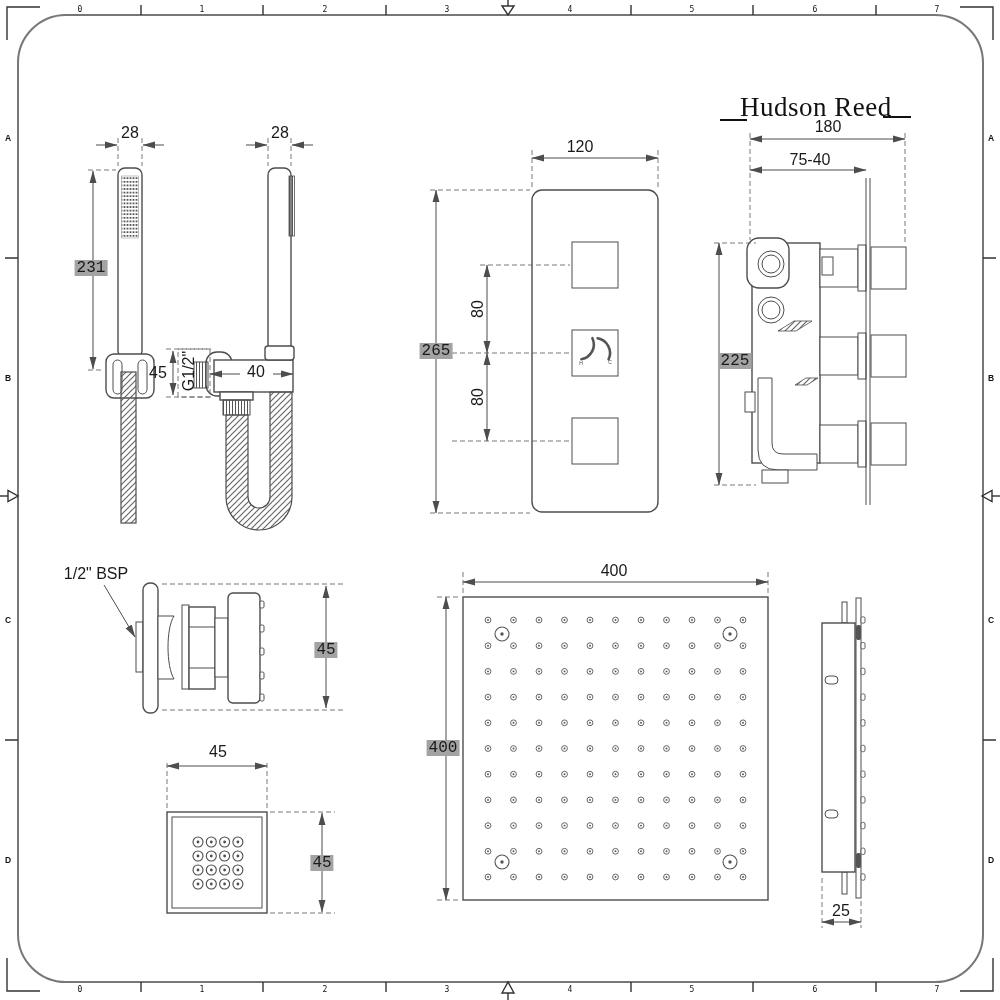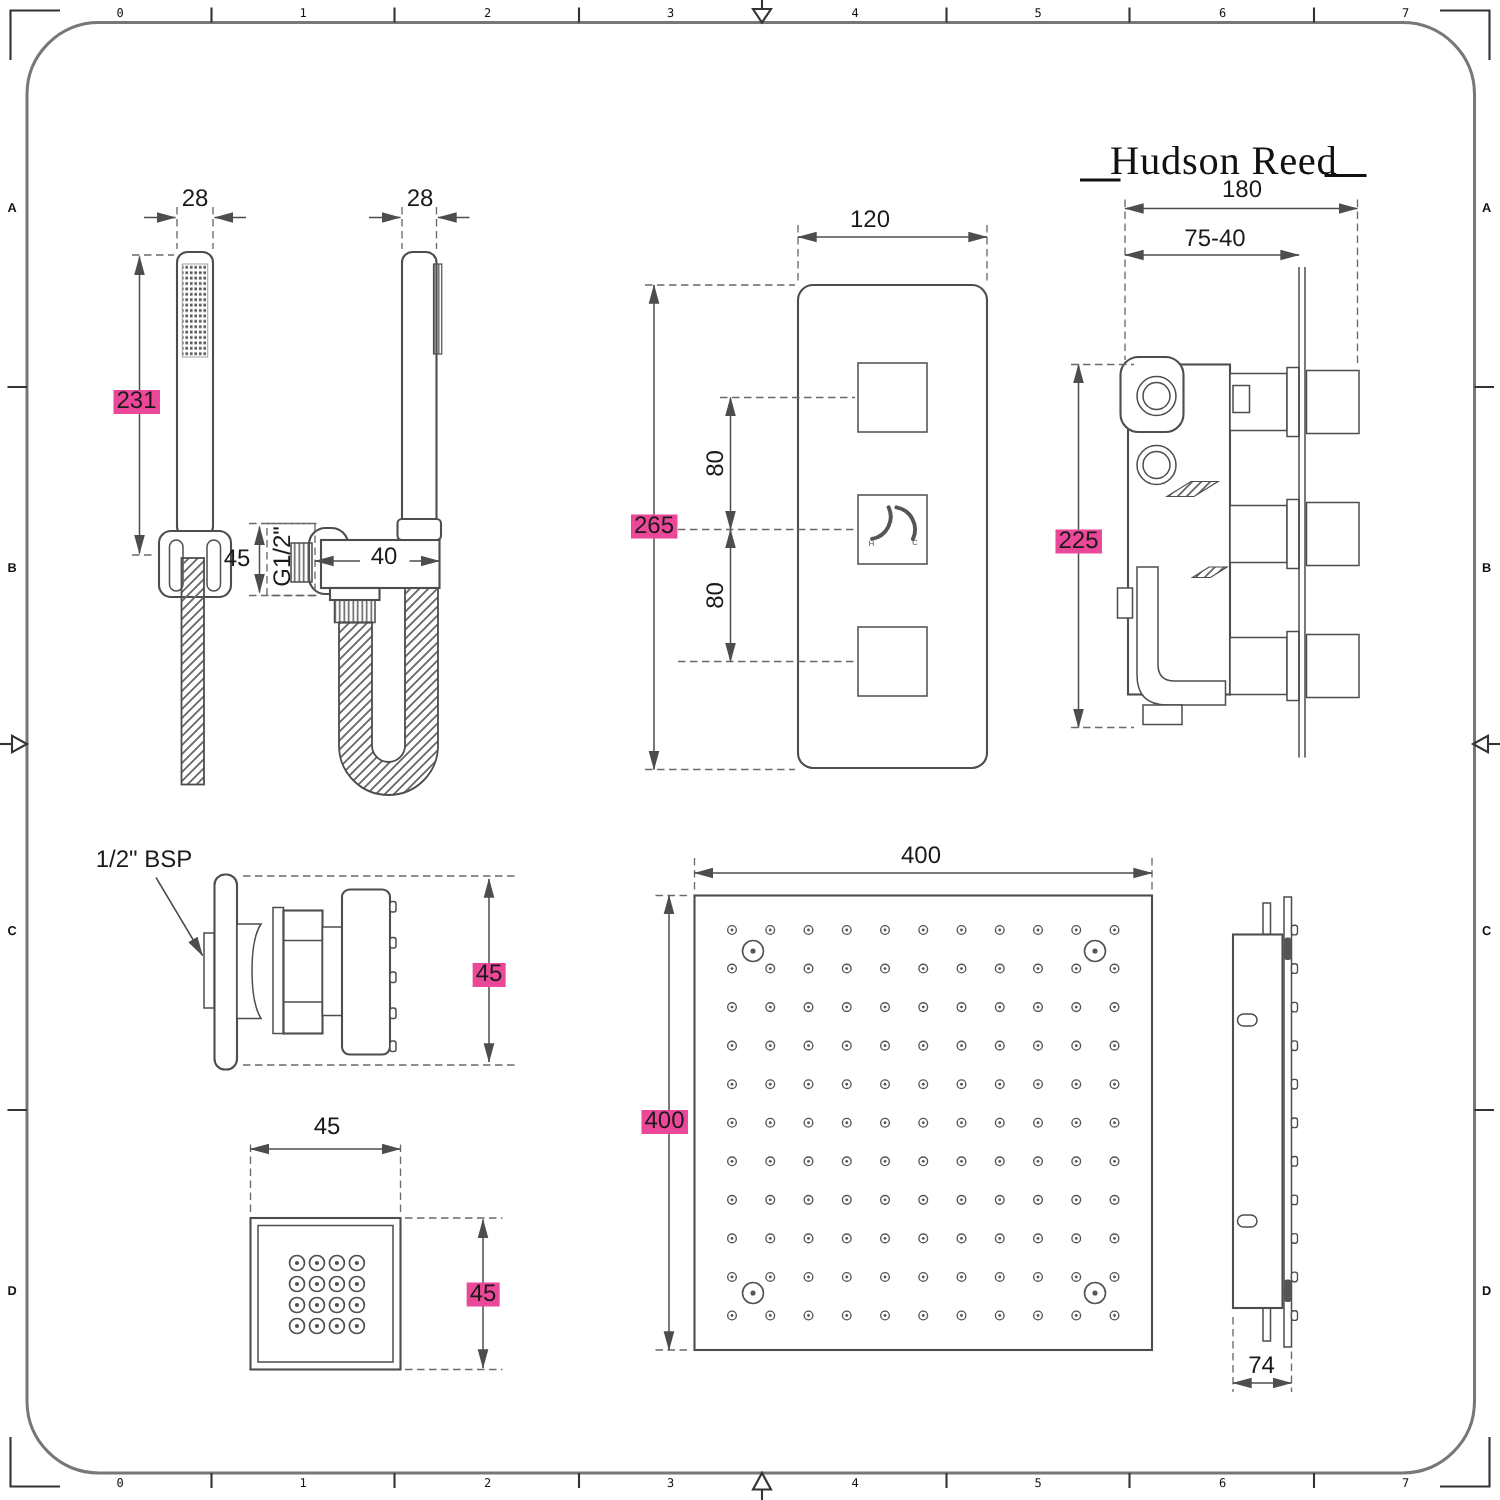--- a/index.html
+++ b/index.html
@@ -8,21 +8,21 @@
   svg{position:absolute;left:0;top:0;}
   .ln  {stroke:#4d4d4d;stroke-width:1.4;fill:#fff;}
   .ln2 {stroke:#4d4d4d;stroke-width:1;fill:#fff;}
   .lnt {stroke:#4d4d4d;stroke-width:1;fill:none;}
   .dim {stroke:#4d4d4d;stroke-width:1;fill:none;}
   .dsh {stroke:#6a6a6a;stroke-width:0.9;fill:none;stroke-dasharray:5 3;}
   .frame{stroke:#777;stroke-width:2;fill:none;}
   .mark{stroke:#333;stroke-width:1.4;fill:none;}
   .lbl{position:absolute;transform:translate(-50%,-50%);font-size:16px;color:#1a1a1a;
        white-space:nowrap;line-height:1;z-index:3;}
-  .lbl.bg{background:#ec4899;padding:0 2px;}
+  .lbl.bg{background:#a3a3a3;padding:0 2px;font-family:Liberation Mono, monospace;}
   .lbl.rot{transform:translate(-50%,-50%) rotate(-90deg);}
   .dial{position:absolute;transform:translate(-50%,-50%);font-size:5px;color:#444;z-index:3;}
   .ruler{position:absolute;transform:translate(-50%,-50%);font-size:8px;color:#111;
          font-family:"DejaVu Sans Mono",monospace;z-index:3;}
   .rletter{font-size:8.5px;font-weight:bold;font-family:"Liberation Sans",sans-serif;}
   .logo{position:absolute;left:720px;top:48px;display:flex;align-items:flex-end;color:#111;z-index:3;margin-top:46px;}
   .logo .bar{width:27px;height:2.2px;background:#111;margin-right:-7px;}
   .logo .text{font-family:"Liberation Serif",serif;font-size:27px;line-height:1;letter-spacing:.5px;}
   .logo .tail{width:28px;height:2.2px;background:#111;align-self:flex-end;margin-left:-9px;margin-bottom:3px;}
 </style>
@@ -507,30 +507,30 @@
 
 <span class="lbl" style="left:580px;top:147px">120</span>
 <span class="lbl bg" style="left:436px;top:351px">265</span>
 <span class="lbl rot" style="left:478px;top:309px">80</span>
 <span class="lbl rot" style="left:478px;top:397px">80</span>
 <span class="dial" style="left:581px;top:363px">H</span>
 <span class="dial" style="left:610px;top:362px">C</span>
 
 <span class="lbl" style="left:828px;top:127px">180</span>
 <span class="lbl" style="left:810px;top:160px">75-40</span>
-<span class="lbl bg" style="left:719px;top:361px">225</span>
+<span class="lbl bg" style="left:735px;top:361px">225</span>
 
 <span class="lbl" style="left:96px;top:574px">1/2" BSP</span>
 <span class="lbl bg" style="left:326px;top:650px">45</span>
 <span class="lbl" style="left:218px;top:752px">45</span>
 <span class="lbl bg" style="left:322px;top:863px">45</span>
 
 <span class="lbl" style="left:614px;top:571px">400</span>
 <span class="lbl bg" style="left:443px;top:748px">400</span>
-<span class="lbl" style="left:841px;top:911px">74</span>
+<span class="lbl" style="left:841px;top:911px">25</span>
 
 <span class="ruler" style="left:80px;top:9px">0</span>
 <span class="ruler" style="left:202px;top:9px">1</span>
 <span class="ruler" style="left:325px;top:9px">2</span>
 <span class="ruler" style="left:447px;top:9px">3</span>
 <span class="ruler" style="left:570px;top:9px">4</span>
 <span class="ruler" style="left:692px;top:9px">5</span>
 <span class="ruler" style="left:815px;top:9px">6</span>
 <span class="ruler" style="left:937px;top:9px">7</span>
 <span class="ruler" style="left:80px;top:989px">0</span>

